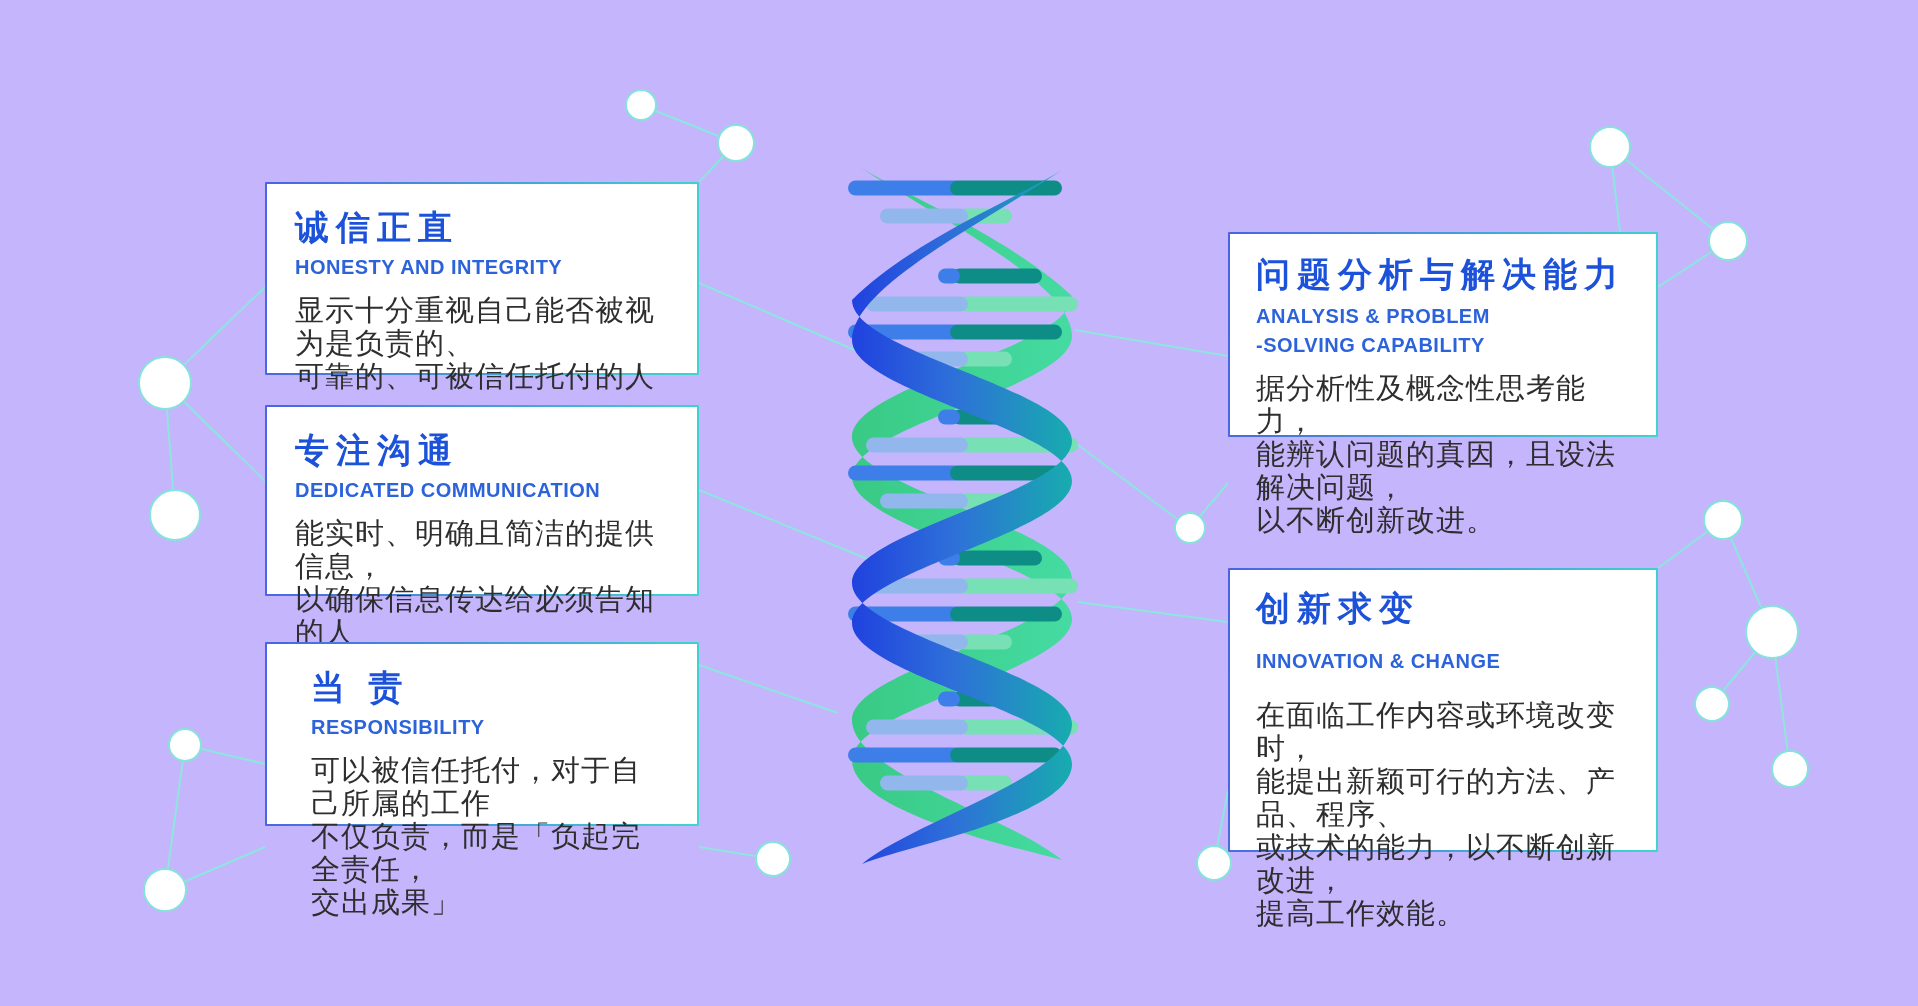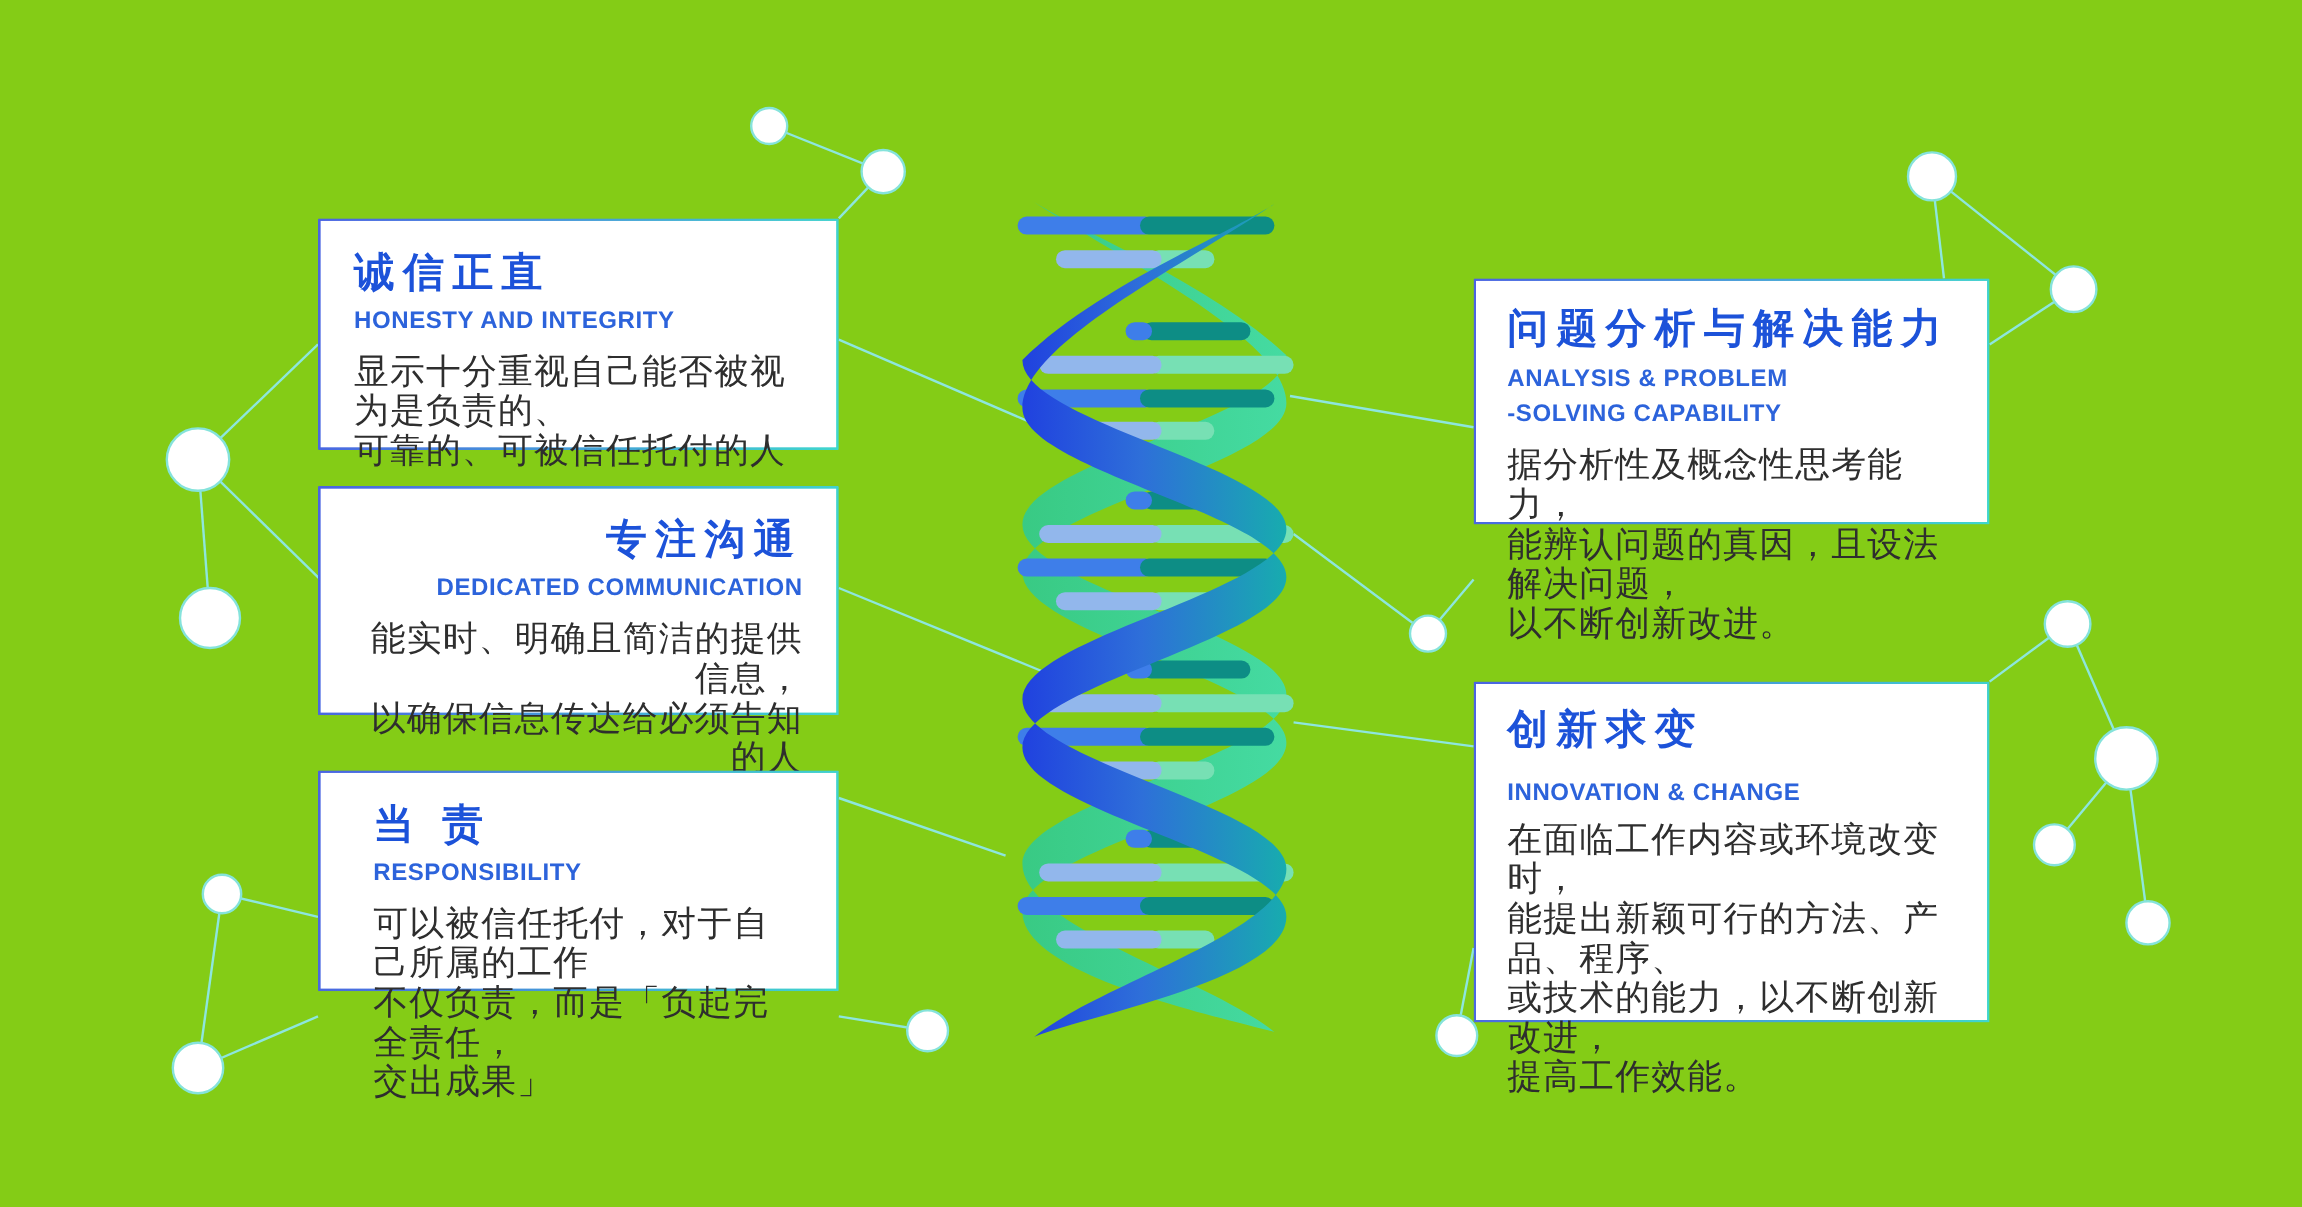--- a/index.html
+++ b/index.html
@@ -1,28 +1,28 @@
 <!DOCTYPE html>
 <html><head>
 <meta charset="utf-8">
 <style>
   html,body{margin:0;padding:0;background:#ffffff;}
   #stage{
-    position:relative;width:1918px;height:1006px;background:#84cc16;overflow:hidden;
+    position:relative;width:1918px;height:1006px;background:#c4b5fd;overflow:hidden;
     font-family:"Liberation Sans","DejaVu Sans",sans-serif;
   }
   #decor{position:absolute;left:0;top:0;z-index:0;}
   .panel{
     position:absolute;z-index:2;box-sizing:border-box;
     border:2px solid transparent;border-radius:1px;
     background:linear-gradient(#ffffff,#ffffff) padding-box,
                linear-gradient(95deg,#4A63E2 0%,#3FD6CD 100%) border-box;
   }
   .p1{left:265px;top:182px;width:434px;height:193px;padding:25px 28px;}
-  .p2{left:265px;top:405px;width:434px;height:191px;padding:25px 28px;text-align:right;}
+  .p2{left:265px;top:405px;width:434px;height:191px;padding:25px 28px;}
   .p3{left:265px;top:626px;width:434px;height:184px;padding:25px 44px;margin-top:16px;}
   .p4{left:1228px;top:232px;width:430px;height:205px;padding:22px 26px;}
   .p5{left:1228px;top:568px;width:430px;height:284px;padding:20px 26px;}
   .cn{
     color:#1C52D9;font-size:34px;font-weight:bold;letter-spacing:7px;line-height:1.1;
   }
   .en{
     color:#2C63DB;font-size:20px;font-weight:bold;letter-spacing:0.5px;margin-top:7px;line-height:29px;
   }
   .body{margin-top:12px;color:#2E2E2E;font-size:29px;line-height:33px;letter-spacing:1px;font-weight:500;}
@@ -196,21 +196,21 @@
     <div class="body">
       <div>据分析性及概念性思考能力，</div>
       <div>能辨认问题的真因，且设法解决问题，</div>
       <div>以不断创新改进。</div>
     </div>
   </div>
 
   <div class="panel p5">
     <div class="cn">创新求变</div>
     <div class="en" style="margin-top:20px">INNOVATION &amp; CHANGE</div>
-    <div class="body" style="margin-top:8px">
+    <div class="body" style="margin-top:23px">
       <div>在面临工作内容或环境改变时，</div>
       <div>能提出新颖可行的方法、产品、程序、</div>
       <div>或技术的能力，以不断创新改进，</div>
       <div>提高工作效能。</div>
     </div>
   </div>
 
 </div>
 
 </body></html>

